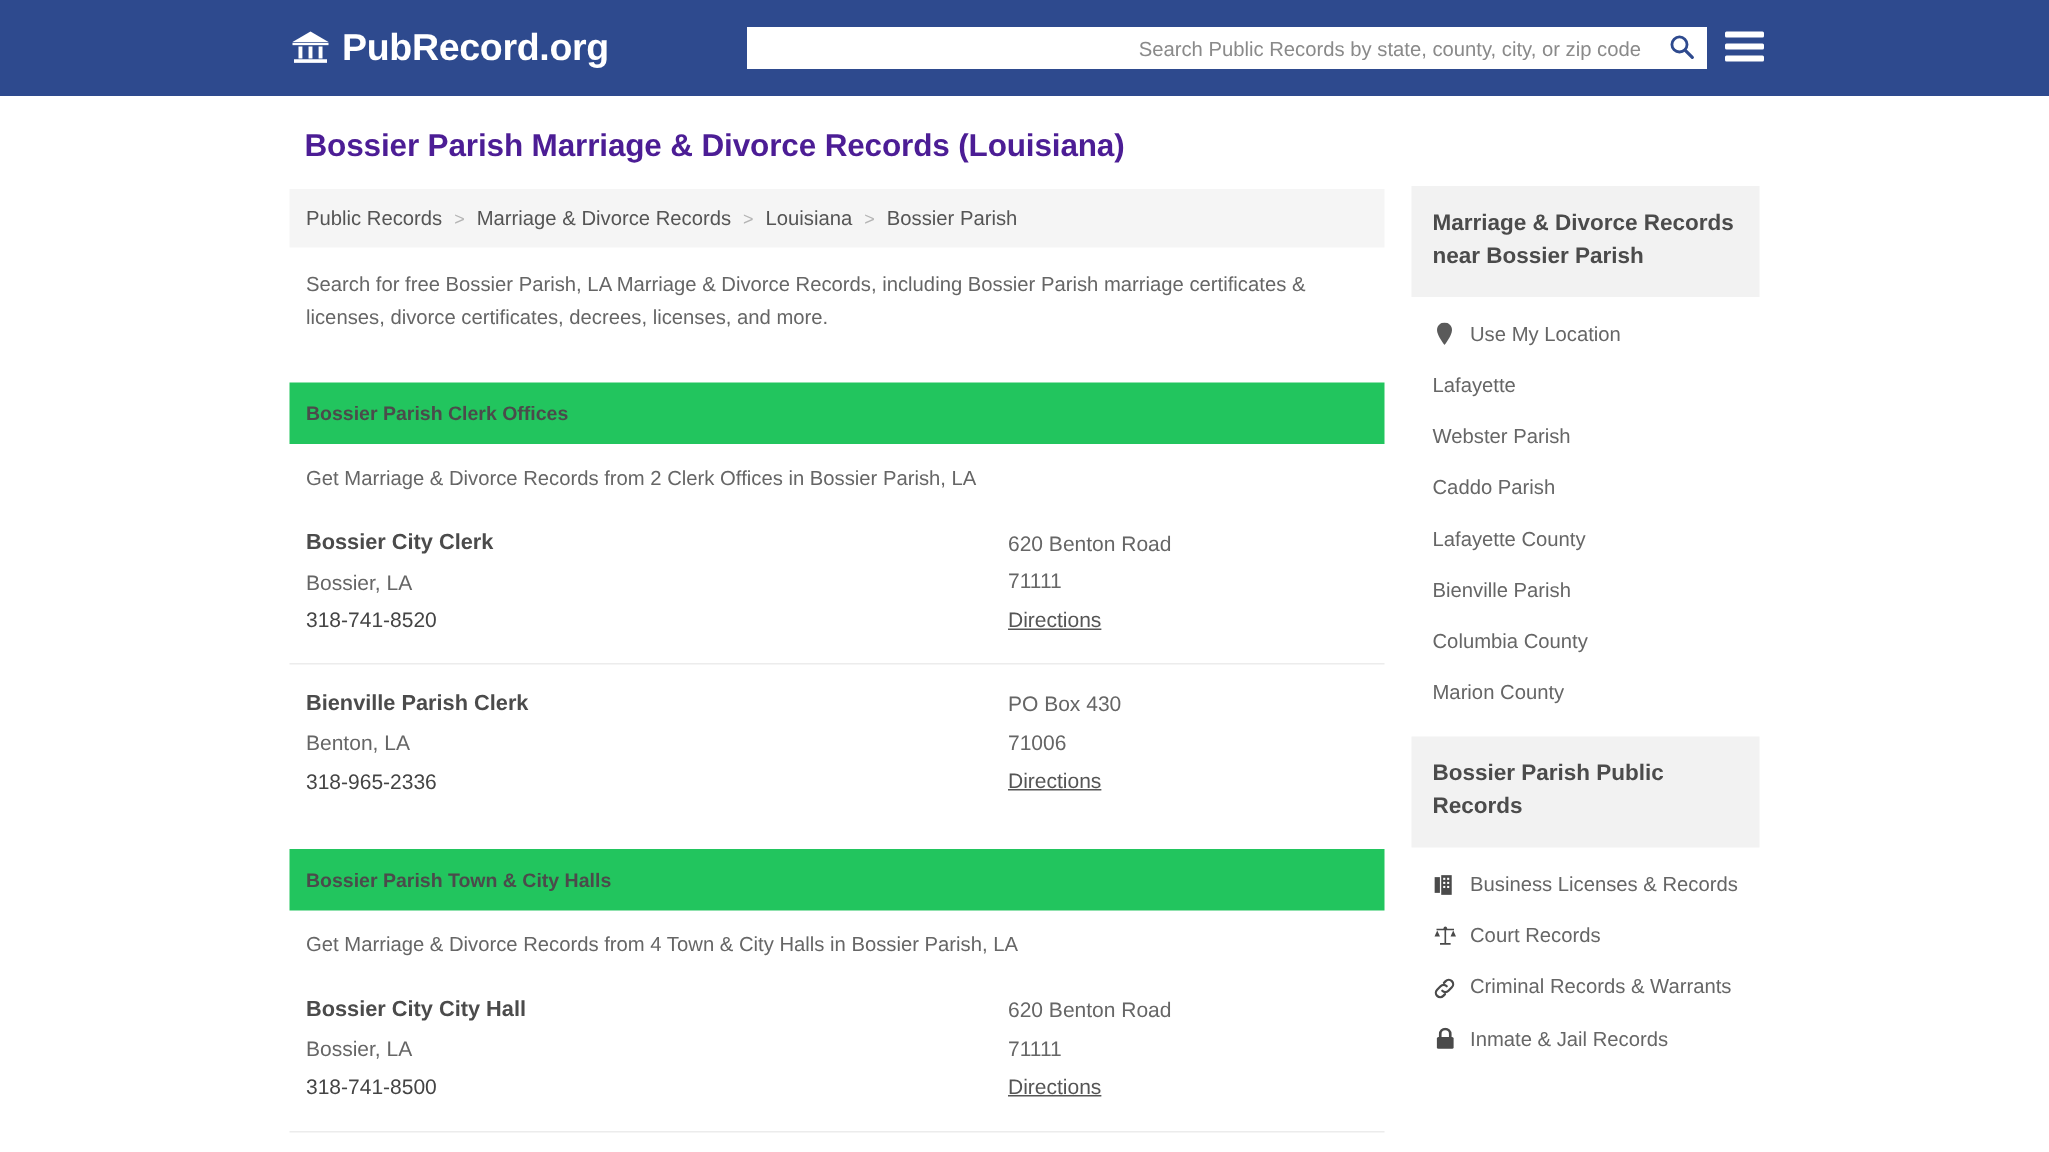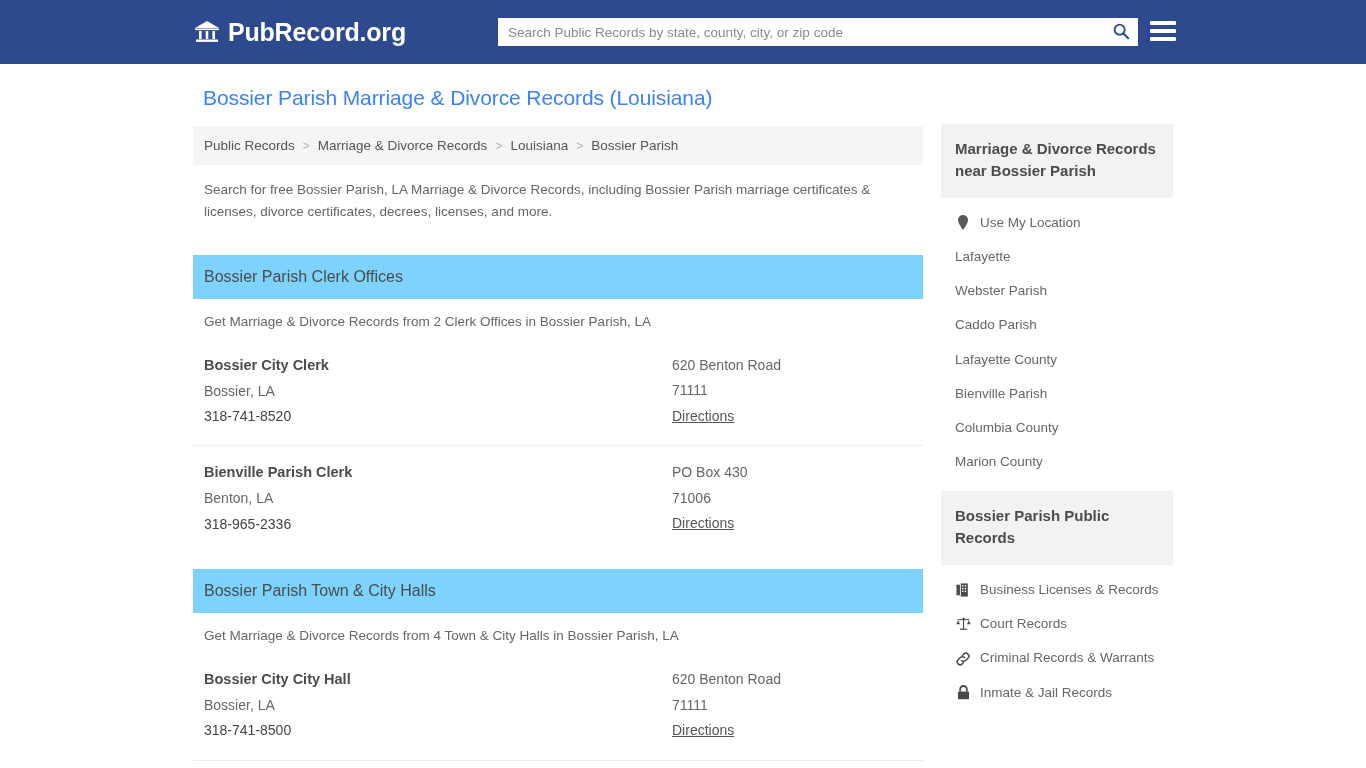--- a/index.html
+++ b/index.html
@@ -49,20 +49,21 @@
   .search-input {
     flex: 1;
     border: 0;
     outline: 0;
     height: 44px;
     padding: 0 10px;
     font-size: 13.5px;
     color: #333;
     font-family: "Liberation Sans", sans-serif;
     background: transparent;
+    text-align: right;
   }
   .search-input::placeholder { color: #8a8a8a; }
   .search-btn {
     width: 34px; height: 28px;
     background: transparent;
     border: 0;
     cursor: pointer;
     display: flex; align-items: center; justify-content: center;
   }
   .menu-btn {
@@ -95,22 +96,22 @@
     padding-top: 22px;
     display: flex;
     gap: 18px;
     align-items: flex-start;
   }
   .col-main { width: 730px; flex: 0 0 730px; }
   .col-side { width: 232px; flex: 0 0 232px; padding-top: 38px; }
 
   .page-title {
     font-size: 21px;
-    font-weight: normal;
-    color: #3b82f6;
+    font-weight: bold;
+    color: #4c1d95;
     margin: 0 0 16px 10px;
     letter-spacing: -0.1px;
   }
 
   
   .card {
     background: #ffffff;
     margin-bottom: 0;
   }
   .breadcrumb {
@@ -134,24 +135,24 @@
   }
   .card-desc {
     padding: 14px 11px 16px 11px;
     font-size: 13.5px;
     color: #666;
     line-height: 1.62;
     max-width: 720px;
   }
 
   .section-header {
-    background: #7dd3fc;
+    background: #22c55e;
     padding: 13px 11px;
-    font-size: 16px;
-    font-weight: normal;
+    font-size: 13px;
+    font-weight: bold;
     color: #4b4b4b;
     margin-top: 16px;
   }
   .section-sub {
     padding: 15px 11px 10px 11px;
     font-size: 13.5px;
     color: #666;
   }
 
   .entry {

